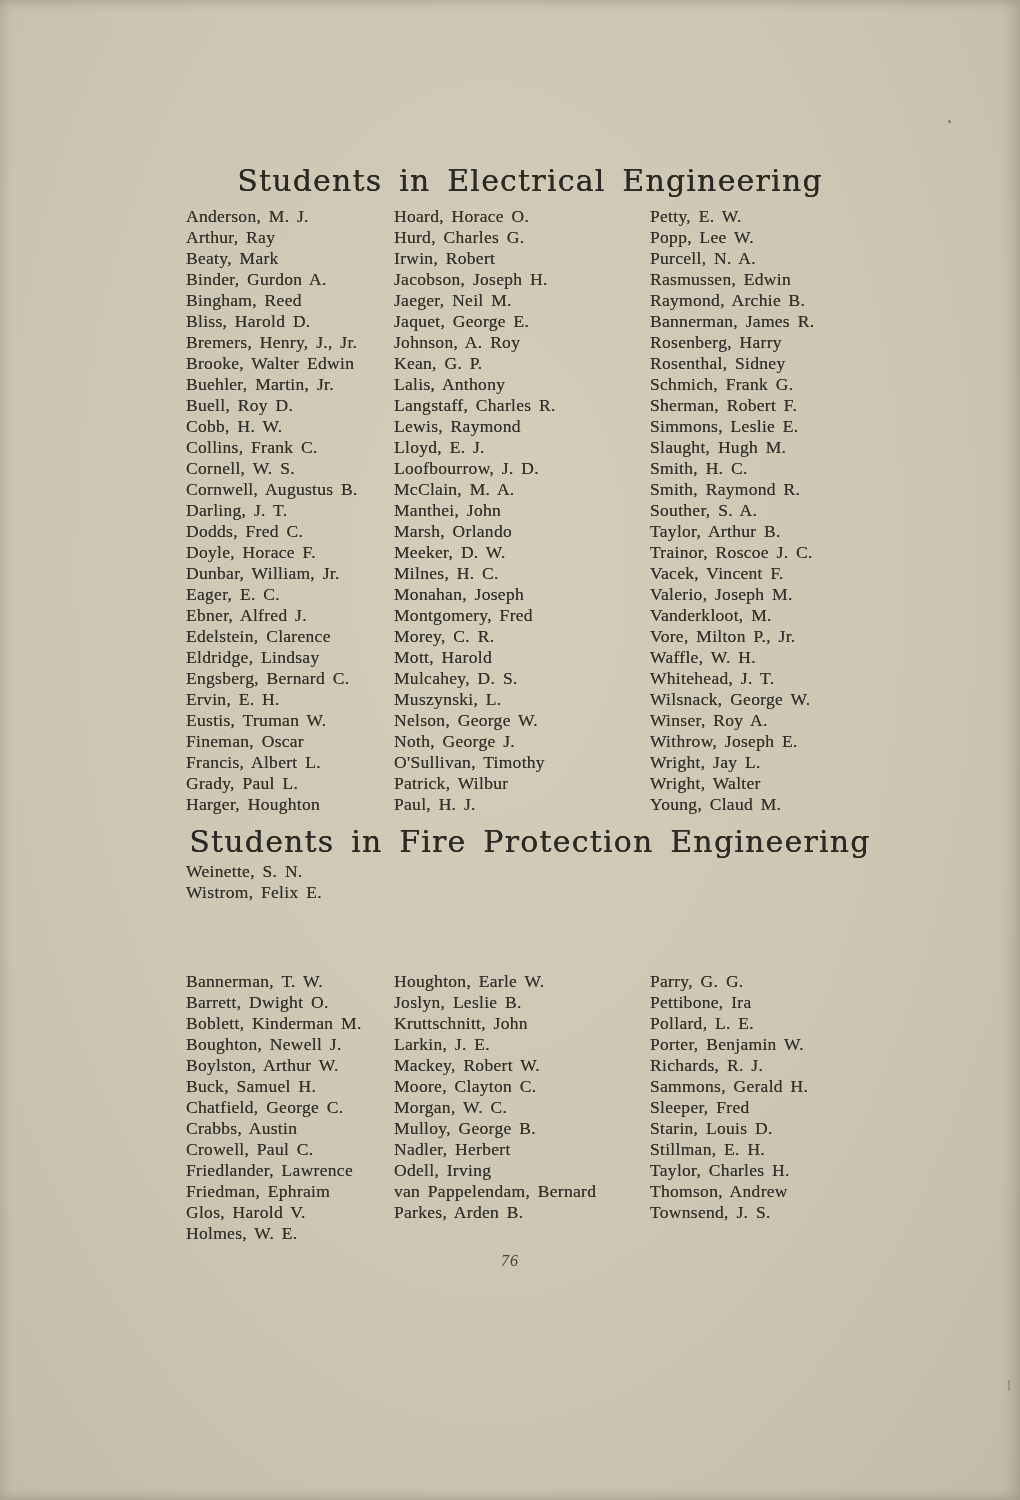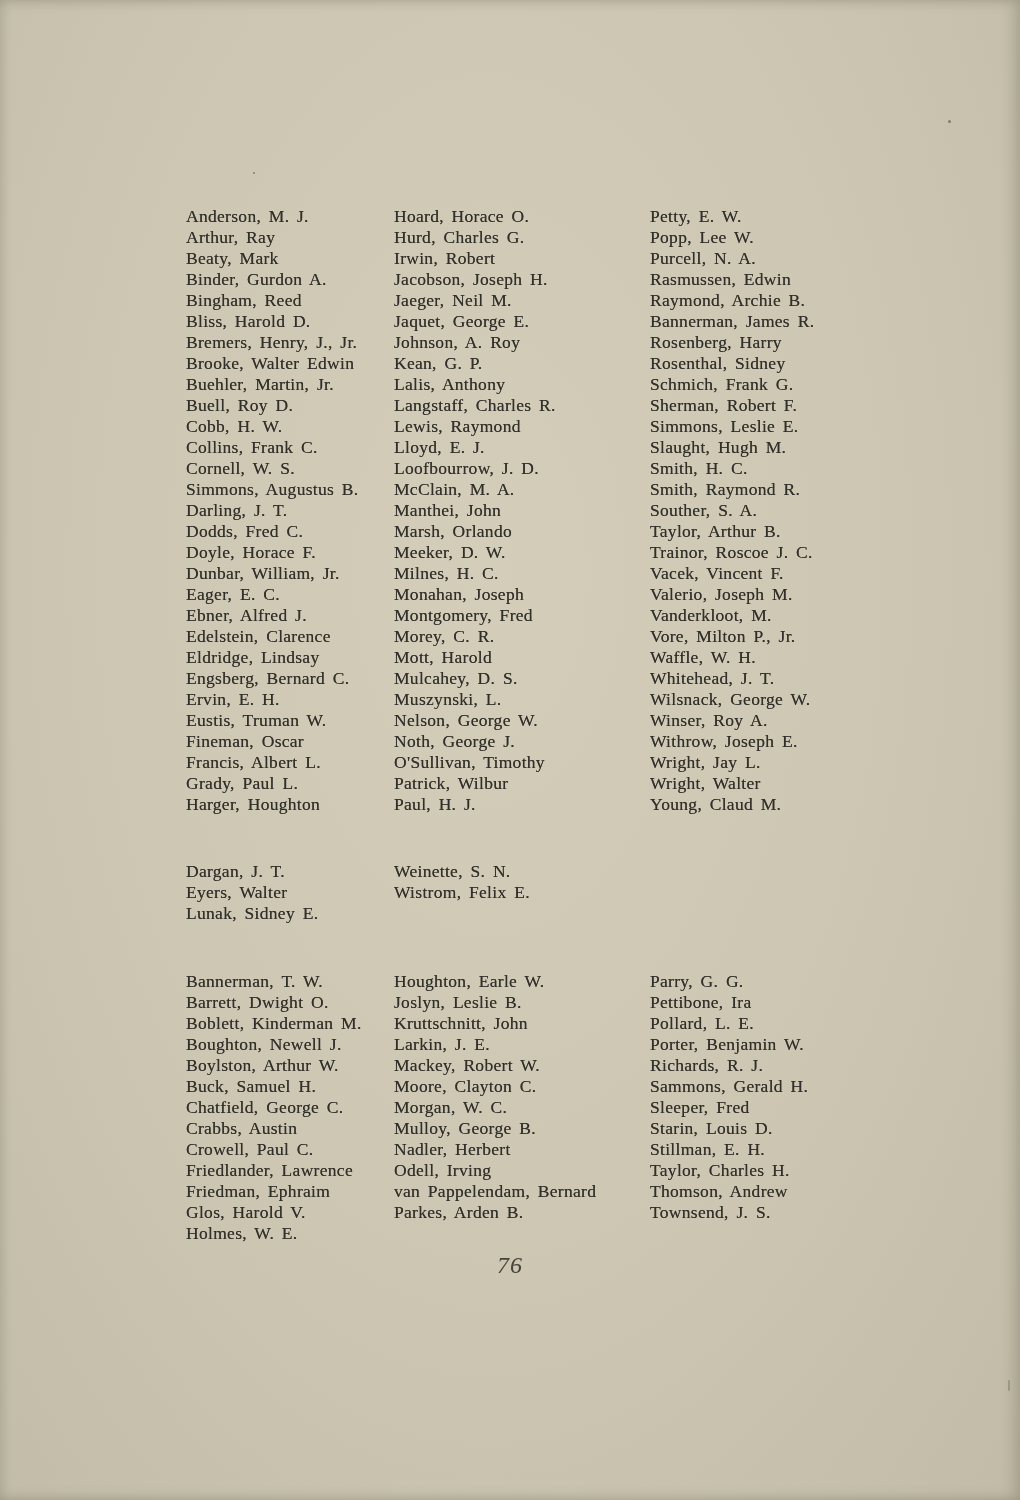--- a/index.html
+++ b/index.html
@@ -45,51 +45,52 @@
   #sec-fire-title         { top: 824px; }
   #cols-fire              { top: 861px; }
   #sec-mechanical-title   { top: 934px; }
   #cols-mechanical        { top: 971px; }
   .folio {
     position: absolute;
     top: 1252px;
     left: 0;
     width: 1020px;
     text-align: center;
-    font-size: 24px;
+    font-size: 16px;
     font-style: italic;
     letter-spacing: 1px;
     color: #45433c;
   }
   .speck { position: absolute; border-radius: 50%; background: rgba(60,56,46,0.5); }
   .speck.s1 { width: 3px; height: 3px; left: 948px; top: 120px; }
   .speck.s2 { width: 2px; height: 2px; left: 253px; top: 172px; }
   .speck.s3 { width: 2px; height: 11px; left: 1008px; top: 1380px; background: rgba(60,56,46,0.25); border-radius: 2px; }
 </style>
 </head>
 <body>
 
 <div class="page">
 
+  <div class="section section-title" id="sec-electrical-title">Students in Electrical Engineering</div>
   <div class="columns" id="cols-electrical">
       <div class="col">
         <div class="student">Anderson, M. J.</div>
         <div class="student">Arthur, Ray</div>
         <div class="student">Beaty, Mark</div>
         <div class="student">Binder, Gurdon A.</div>
         <div class="student">Bingham, Reed</div>
         <div class="student">Bliss, Harold D.</div>
         <div class="student">Bremers, Henry, J., Jr.</div>
         <div class="student">Brooke, Walter Edwin</div>
         <div class="student">Buehler, Martin, Jr.</div>
         <div class="student">Buell, Roy D.</div>
         <div class="student">Cobb, H. W.</div>
         <div class="student">Collins, Frank C.</div>
         <div class="student">Cornell, W. S.</div>
-        <div class="student">Simmons, Augustus B.</div>
+        <div class="student">Cornwell, Augustus B.</div>
         <div class="student">Darling, J. T.</div>
         <div class="student">Dodds, Fred C.</div>
         <div class="student">Doyle, Horace F.</div>
         <div class="student">Dunbar, William, Jr.</div>
         <div class="student">Eager, E. C.</div>
         <div class="student">Ebner, Alfred J.</div>
         <div class="student">Edelstein, Clarence</div>
         <div class="student">Eldridge, Lindsay</div>
         <div class="student">Engsberg, Bernard C.</div>
         <div class="student">Ervin, E. H.</div>
@@ -156,26 +157,22 @@
         <div class="student">Whitehead, J. T.</div>
         <div class="student">Wilsnack, George W.</div>
         <div class="student">Winser, Roy A.</div>
         <div class="student">Withrow, Joseph E.</div>
         <div class="student">Wright, Jay L.</div>
         <div class="student">Wright, Walter</div>
         <div class="student">Young, Claud M.</div>
       </div>
     </div>
 
+  <div class="section section-title" id="sec-fire-title">Students in Fire Protection Engineering</div>
   <div class="columns" id="cols-fire">
-      <div class="col">
-        <div class="student">Dargan, J. T.</div>
-        <div class="student">Eyers, Walter</div>
-        <div class="student">Lunak, Sidney E.</div>
-      </div>
       <div class="col">
         <div class="student">Weinette, S. N.</div>
         <div class="student">Wistrom, Felix E.</div>
       </div>
     </div>
 
   <div class="columns" id="cols-mechanical">
       <div class="col">
         <div class="student">Bannerman, T. W.</div>
         <div class="student">Barrett, Dwight O.</div>

